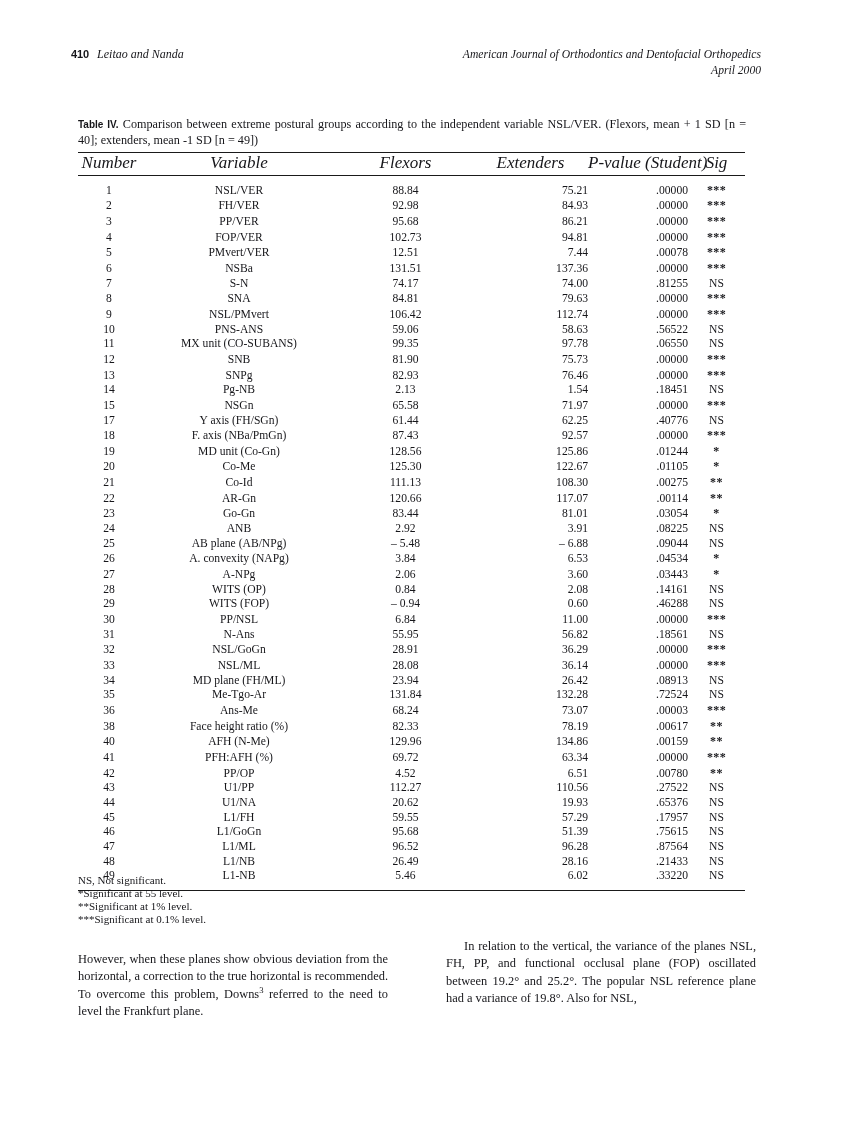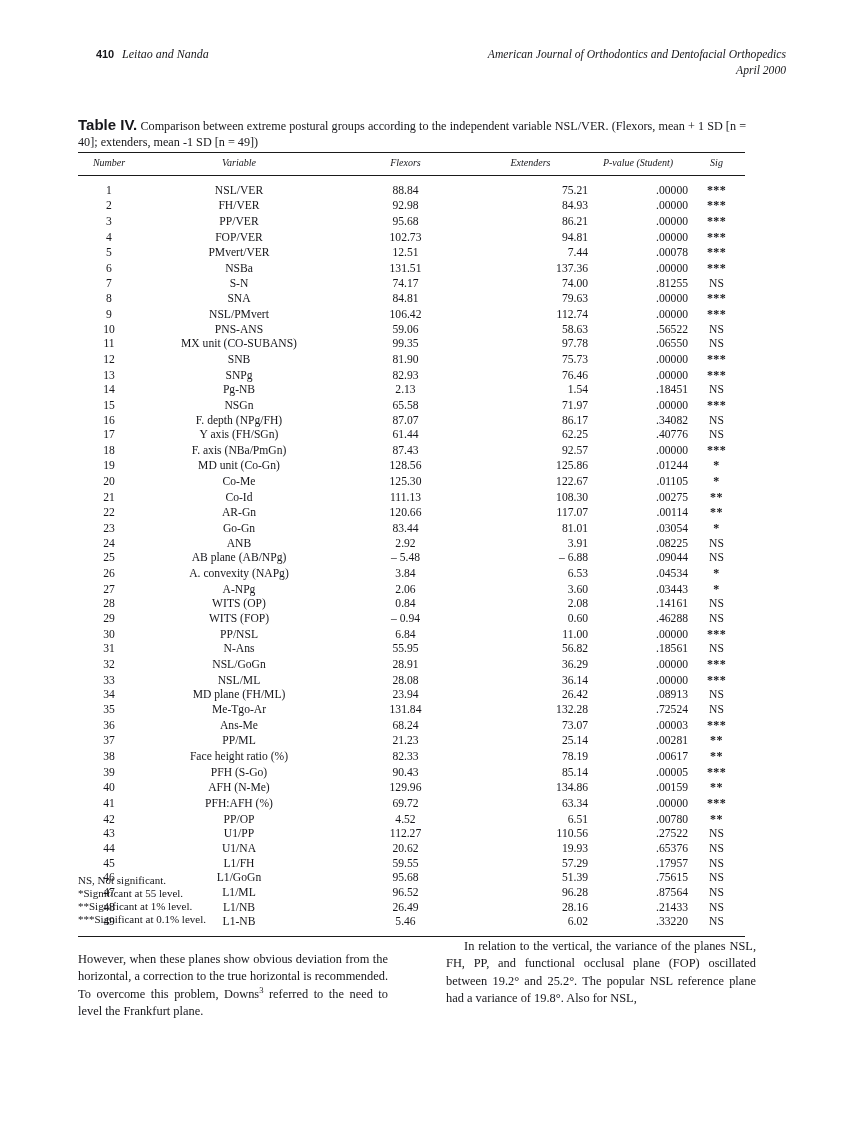--- a/index.html
+++ b/index.html
@@ -19,21 +19,21 @@
   .page {
     position: absolute;
     left: 0; top: 0;
     width: 866px;
     height: 1122px;
   }
 
   
   .runhead {
     position: absolute;
-    left: 96px;
+    left: 71px;
     top: 47px;
     width: 690px;
     height: 40px;
     text-decoration: underline;
   }
   .runhead-left {
     position: absolute;
     left: 0;
     top: 0;
     white-space: nowrap;
@@ -69,21 +69,21 @@
     left: 78px;
     top: 117px;
     width: 668px;
     font-size: 12.2px;
     line-height: 15.5px;
     text-align: justify;
   }
   .table-caption .tnum {
     font-family: "Liberation Sans", sans-serif;
     font-weight: bold;
-    font-size: 15px;
+    font-size: 10px;
   }
 
   
   .table-wrap {
     position: absolute;
     left: 78px;
     top: 152px;
     width: 667px;
   }
   .rule-top    { border-top: 1.6px solid #1a1a1a; height: 0; }
@@ -98,21 +98,21 @@
   table.data th, table.data td {
     padding: 0;
     font-size: 11.6px;
     line-height: 14.65px;
     vertical-align: baseline;
     white-space: nowrap;
   }
   table.data thead th {
     font-style: italic;
     font-weight: normal;
-    font-size: 10px;
+    font-size: 17px;
     padding-top: 3px;
     padding-bottom: 4px;
     text-align: center;
   }
 
   
   col.c-num  { width: 62px;  }
   col.c-var  { width: 198px; }
   col.c-flex { width: 135px; }
   col.c-ext  { width: 115px; }
@@ -335,28 +335,20 @@
           </tr>
           <tr>
             <td class="d-num">15</td>
             <td class="d-var">NSGn</td>
             <td class="d-flex">65.58</td>
             <td class="d-ext">71.97</td>
             <td class="d-pval">.00000</td>
             <td class="d-sig stars">***</td>
           </tr>
           <tr>
-            <td class="d-num">16</td>
-            <td class="d-var">F. depth (NPg/FH)</td>
-            <td class="d-flex">87.07</td>
-            <td class="d-ext">86.17</td>
-            <td class="d-pval">.34082</td>
-            <td class="d-sig">NS</td>
-          </tr>
-          <tr>
             <td class="d-num">17</td>
             <td class="d-var">Y axis (FH/SGn)</td>
             <td class="d-flex">61.44</td>
             <td class="d-ext">62.25</td>
             <td class="d-pval">.40776</td>
             <td class="d-sig">NS</td>
           </tr>
           <tr>
             <td class="d-num">18</td>
             <td class="d-var">F. axis (NBa/PmGn)</td>
@@ -503,44 +495,28 @@
           </tr>
           <tr>
             <td class="d-num">36</td>
             <td class="d-var">Ans-Me</td>
             <td class="d-flex">68.24</td>
             <td class="d-ext">73.07</td>
             <td class="d-pval">.00003</td>
             <td class="d-sig stars">***</td>
           </tr>
           <tr>
-            <td class="d-num">37</td>
-            <td class="d-var">PP/ML</td>
-            <td class="d-flex">21.23</td>
-            <td class="d-ext">25.14</td>
-            <td class="d-pval">.00281</td>
-            <td class="d-sig stars">**</td>
-          </tr>
-          <tr>
             <td class="d-num">38</td>
             <td class="d-var">Face height ratio (%)</td>
             <td class="d-flex">82.33</td>
             <td class="d-ext">78.19</td>
             <td class="d-pval">.00617</td>
             <td class="d-sig stars">**</td>
           </tr>
           <tr>
-            <td class="d-num">39</td>
-            <td class="d-var">PFH (S-Go)</td>
-            <td class="d-flex">90.43</td>
-            <td class="d-ext">85.14</td>
-            <td class="d-pval">.00005</td>
-            <td class="d-sig stars">***</td>
-          </tr>
-          <tr>
             <td class="d-num">40</td>
             <td class="d-var">AFH (N-Me)</td>
             <td class="d-flex">129.96</td>
             <td class="d-ext">134.86</td>
             <td class="d-pval">.00159</td>
             <td class="d-sig stars">**</td>
           </tr>
           <tr>
             <td class="d-num">41</td>
             <td class="d-var">PFH:AFH (%)</td>

